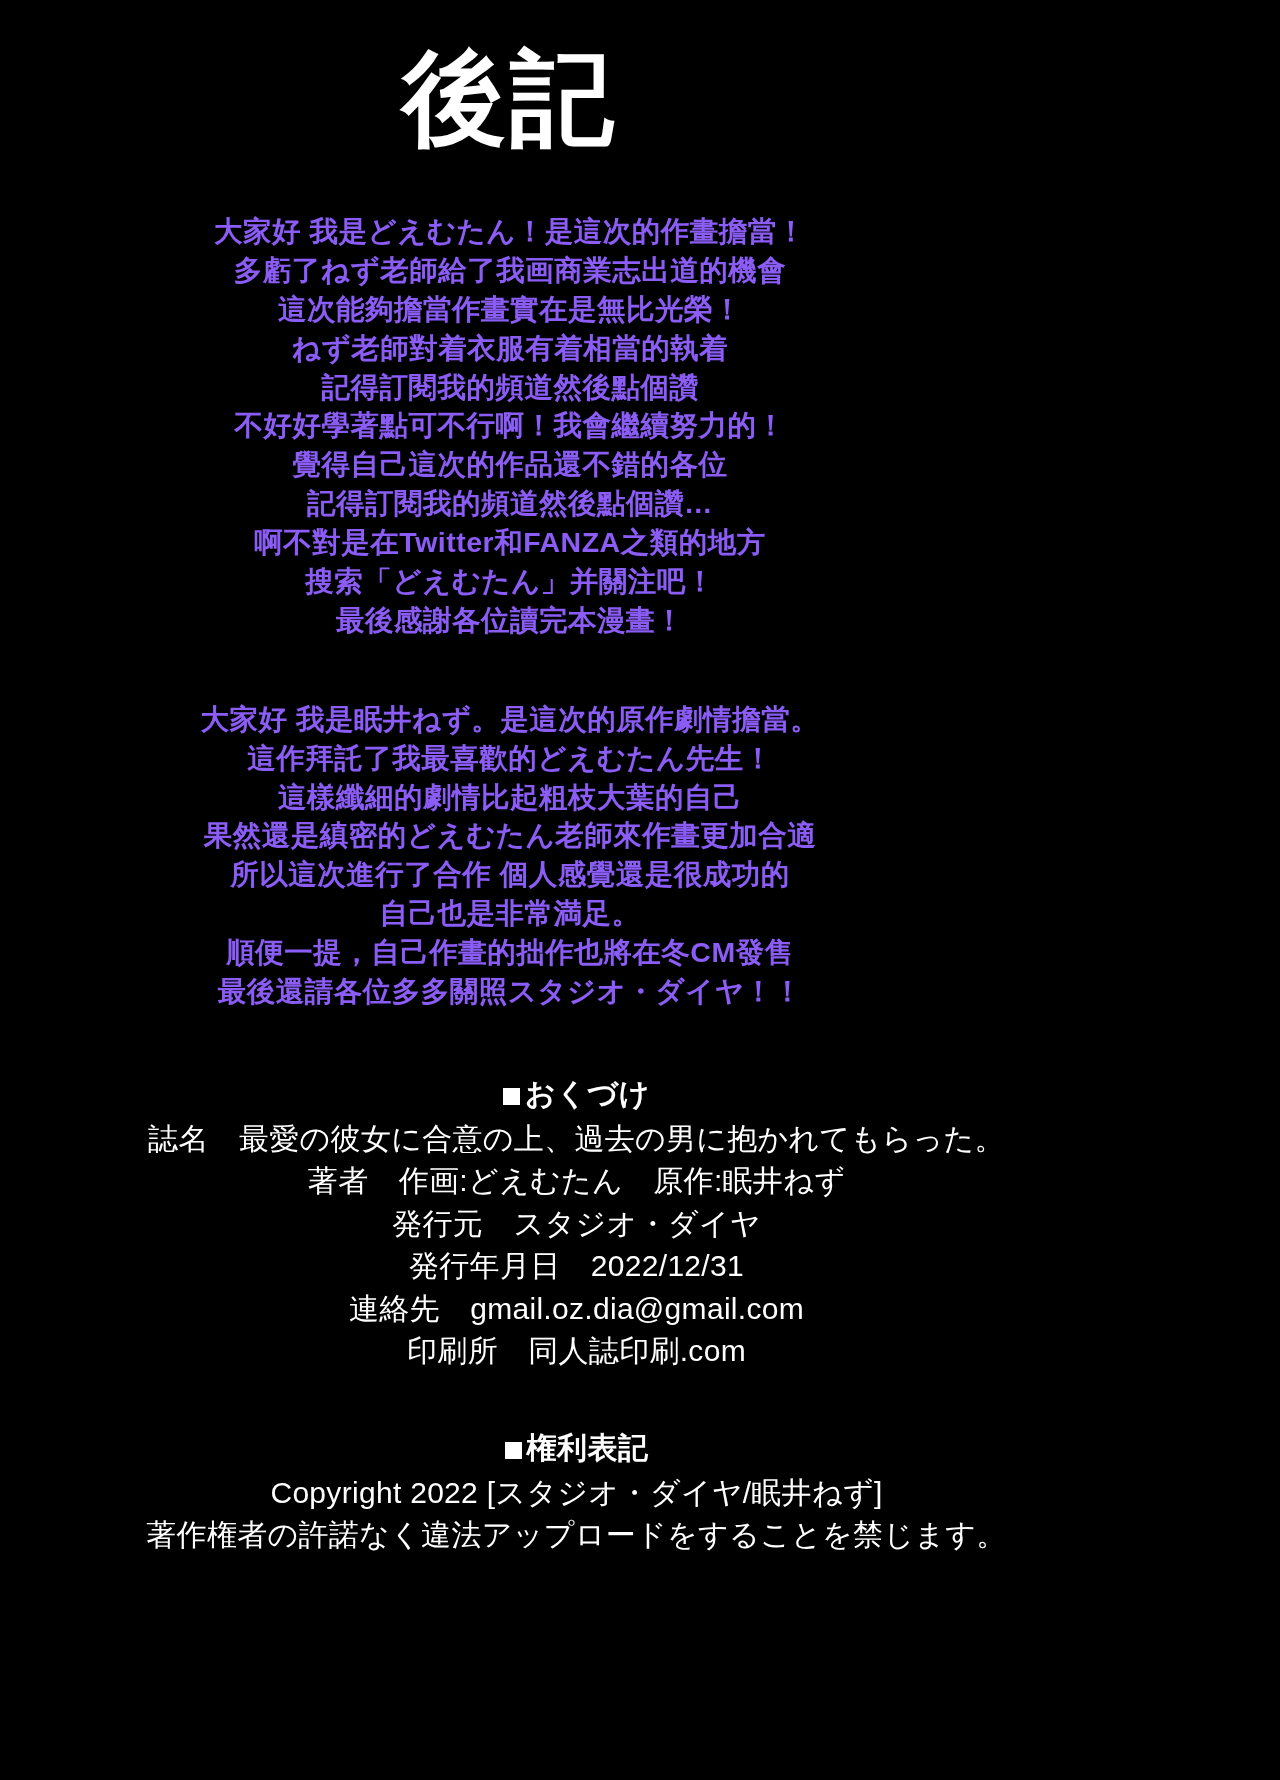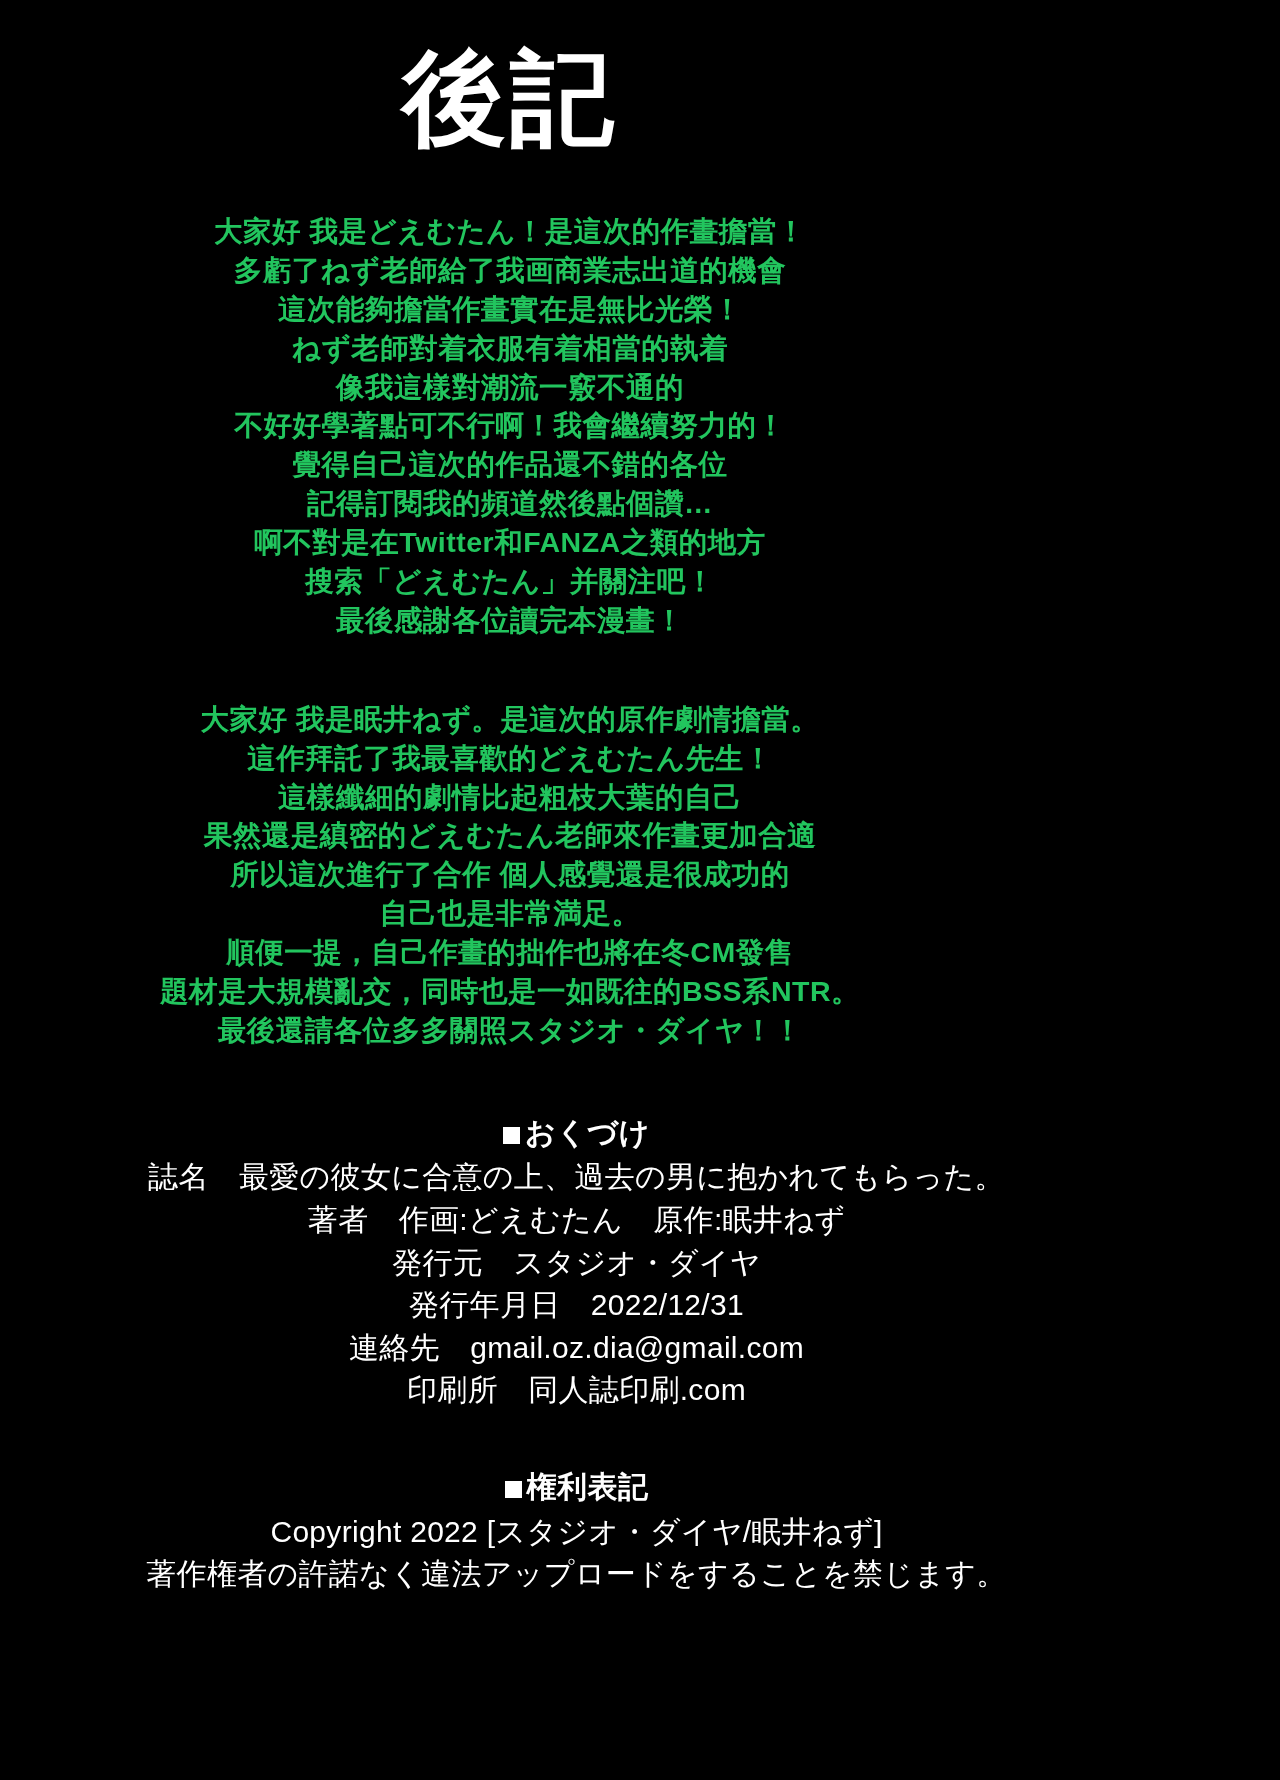--- a/index.html
+++ b/index.html
@@ -25,21 +25,21 @@
     font-size: 104px;
     font-weight: bold;
     letter-spacing: 4px;
     line-height: 1.0;
     padding-top: 46px;
     color: #ffffff;
   }
   .block {
     text-align: center;
     font-weight: bold;
-    color: #22c55e;
+    color: #8b5cf6;
   }
   .afterword-1 {
     margin-top: 62px;
     font-size: 28.5px;
     line-height: 1.365;
     letter-spacing: 0.5px;
   }
   .afterword-2 {
     margin-top: 60px;
     font-size: 28.5px;
@@ -97,38 +97,37 @@
 
 <div class="page">
 
   <div class="title">後記</div>
 
   <div class="block afterword-1">
     <p>大家好 我是どえむたん！是這次的作畫擔當！</p>
     <p>多虧了ねず老師給了我画商業志出道的機會</p>
     <p>這次能夠擔當作畫實在是無比光榮！</p>
     <p>ねず老師對着衣服有着相當的執着</p>
-    <p>像我這樣對潮流一竅不通的</p>
+    <p>記得訂閱我的頻道然後點個讚</p>
     <p>不好好學著點可不行啊！我會繼續努力的！</p>
     <p>覺得自己這次的作品還不錯的各位</p>
     <p>記得訂閱我的頻道然後點個讚…</p>
     <p>啊不對是在Twitter和FANZA之類的地方</p>
     <p>搜索「どえむたん」并關注吧！</p>
     <p>最後感謝各位讀完本漫畫！</p>
   </div>
 
   <div class="block afterword-2">
     <p>大家好 我是眠井ねず。是這次的原作劇情擔當。</p>
     <p>這作拜託了我最喜歡的どえむたん先生！</p>
     <p>這樣纖細的劇情比起粗枝大葉的自己</p>
     <p>果然還是縝密的どえむたん老師來作畫更加合適</p>
     <p>所以這次進行了合作 個人感覺還是很成功的</p>
     <p>自己也是非常満足。</p>
     <p>順便一提，自己作畫的拙作也將在冬CM發售</p>
-    <p>題材是大規模亂交，同時也是一如既往的BSS系NTR。</p>
     <p>最後還請各位多多關照スタジオ・ダイヤ！！</p>
   </div>
 
   <div class="colophon">
     <div class="section-head"><span class="sq"></span><span>おくづけ</span></div>
     <p class="colophon-line">誌名　最愛の彼女に合意の上、過去の男に抱かれてもらった。</p>
     <p class="colophon-line">著者　作画:どえむたん　原作:眠井ねず</p>
     <p class="colophon-line">発行元　スタジオ・ダイヤ</p>
     <p class="colophon-line">発行年月日　2022/12/31</p>
     <p class="colophon-line">連絡先　gmail.oz.dia@gmail.com</p>

